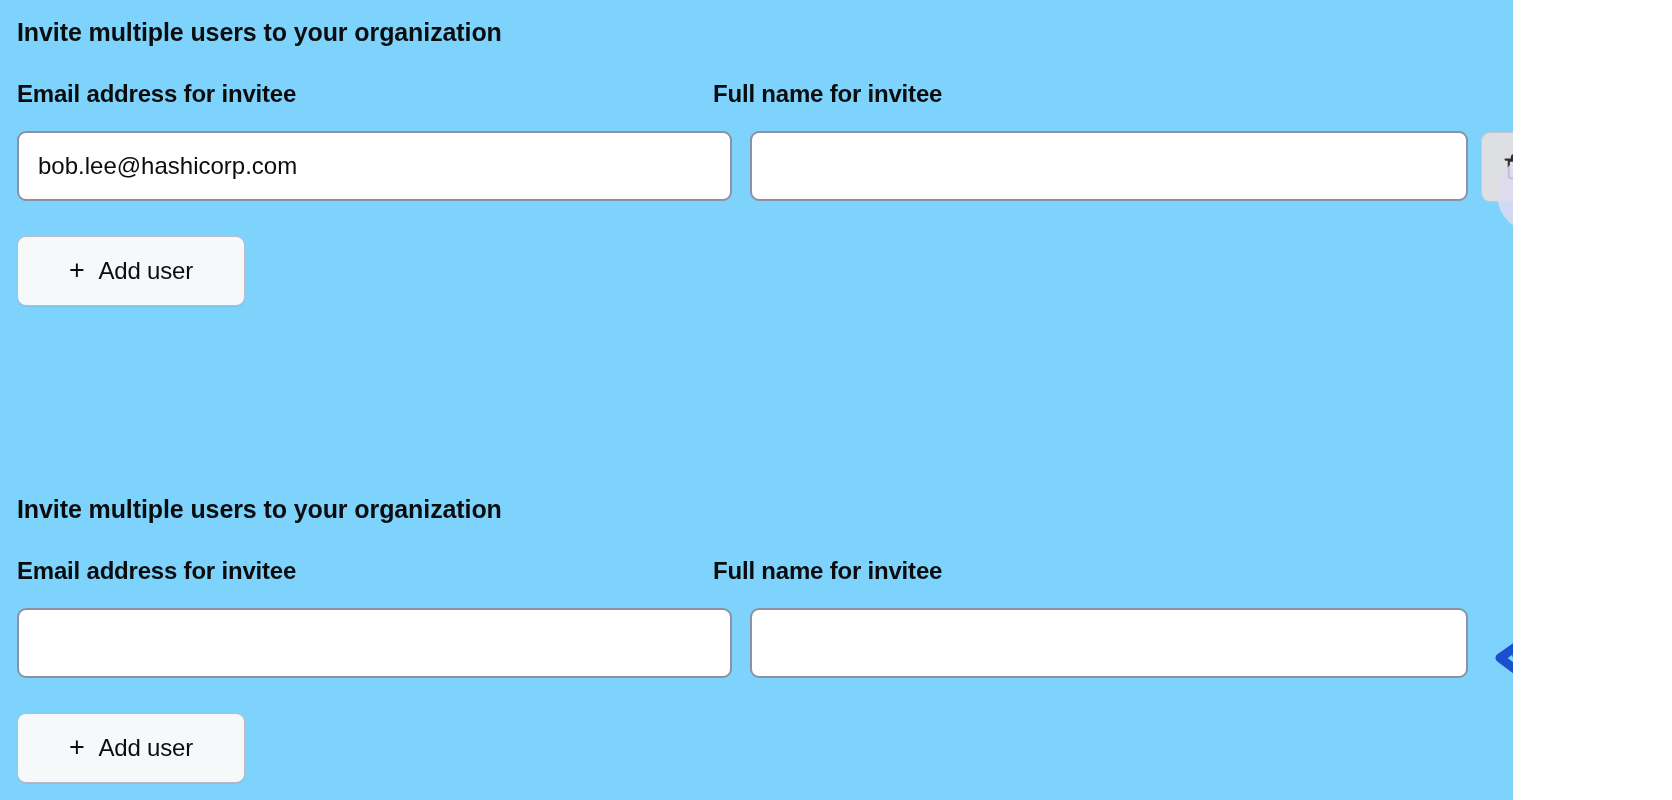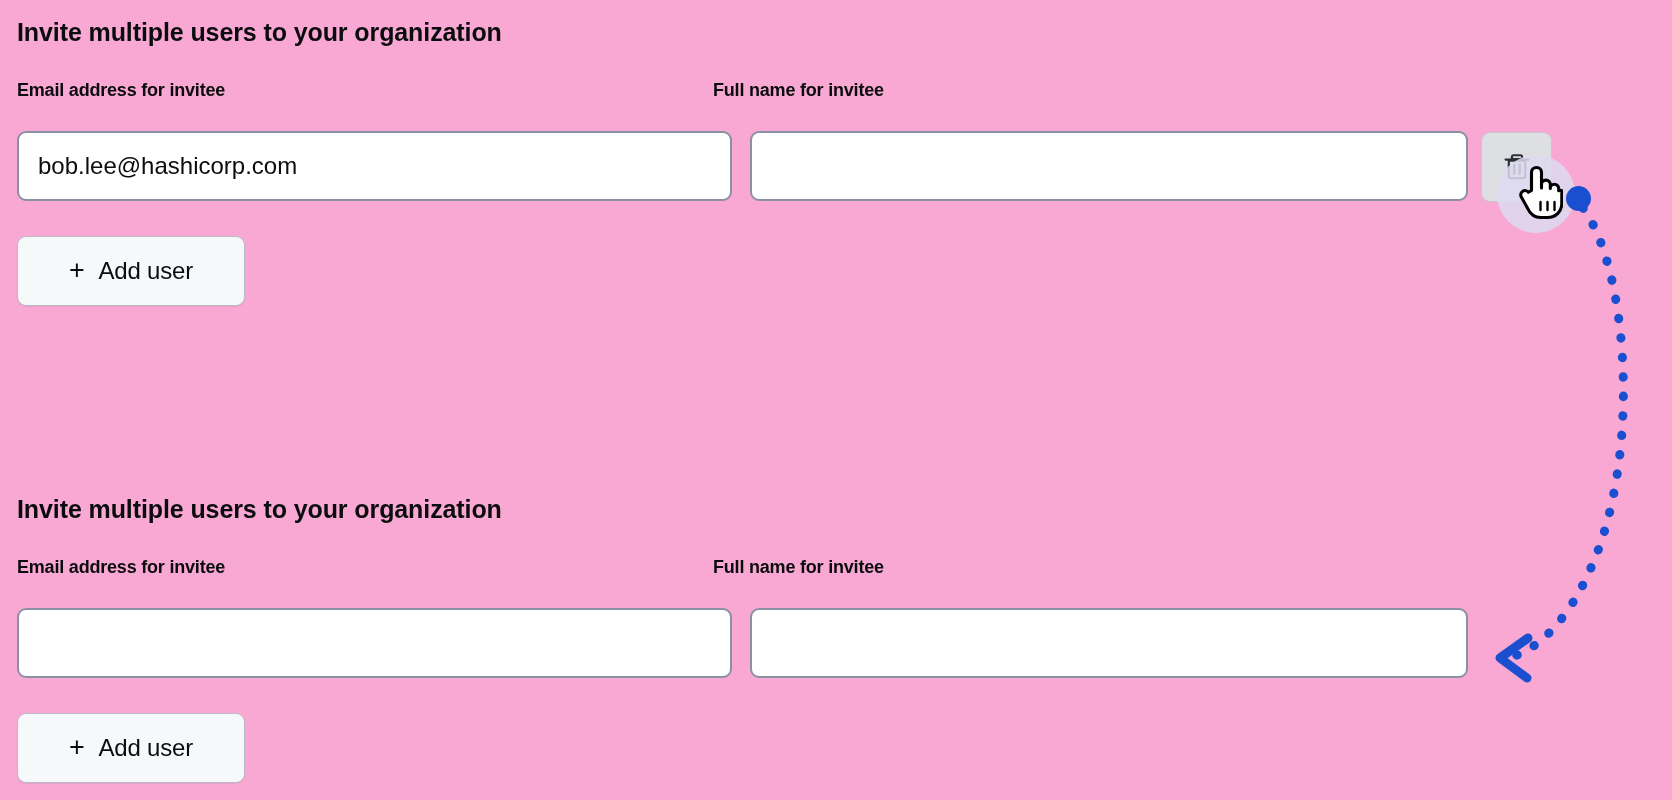--- a/index.html
+++ b/index.html
@@ -4,23 +4,23 @@
 <style>
   * { box-sizing: border-box; }
   html, body {
     margin: 0;
     padding: 0;
     background: #ffffff;
     font-family: "Liberation Sans", sans-serif;
   }
   #page {
     position: relative;
-    width: 1672px;
+    width: 1513px;
     height: 800px;
-    background: #f9a8d4;
+    background: #7dd3fc;
     overflow: hidden;
   }
 
   
   .invite-section {
     position: absolute;
     left: 0;
     width: 1672px;
   }
   .invite-section.first { top: 0px; }
@@ -33,21 +33,21 @@
     font-size: 25px;
     font-weight: bold;
     color: #0b0c0e;
     letter-spacing: -0.1px;
     white-space: nowrap;
   }
 
   .field-label {
     position: absolute;
     top: 80px;
-    font-size: 18px;
+    font-size: 24px;
     font-weight: bold;
     color: #0b0c0e;
     letter-spacing: -0.2px;
     white-space: nowrap;
   }
   .field-label.email-label { left: 17px; }
   .field-label.name-label  { left: 713px; }
 
   .text-input {
     position: absolute;

